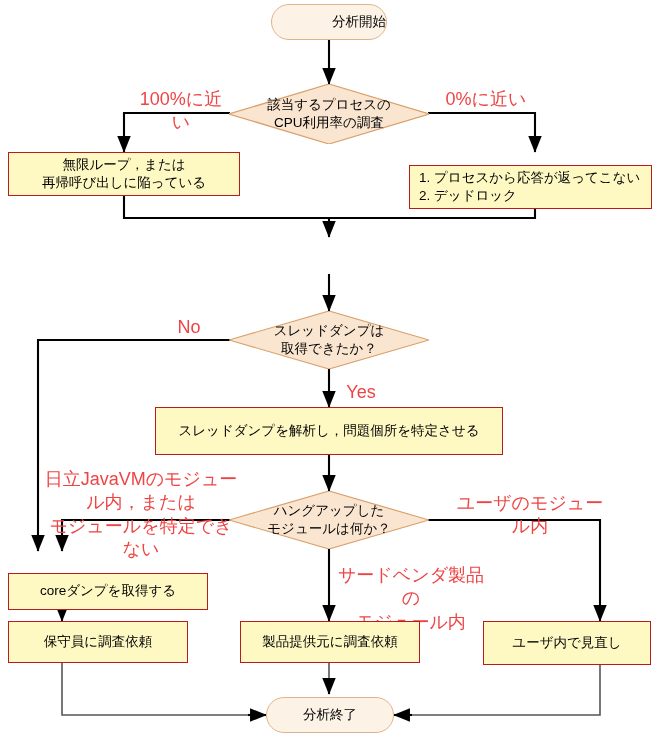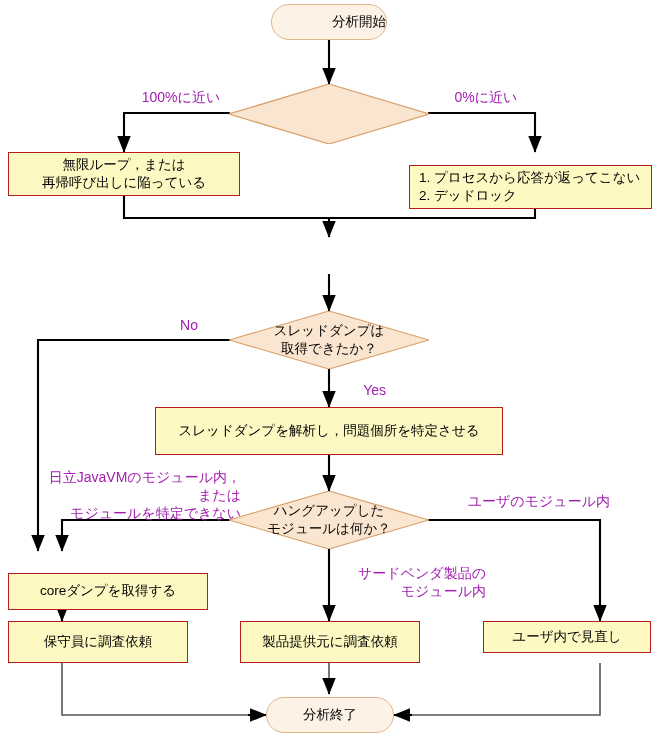--- a/index.html
+++ b/index.html
@@ -58,27 +58,27 @@
   .diamond .dshape{
     position:absolute;
     left:0;top:0;width:100%;height:100%;
   }
   .diamond .dtext{
     position:relative;
     z-index:2;
   }
   .elabel{
     position:absolute;
-    font-size:14px;
+    font-size:18px;
     line-height:1.3;
     white-space:pre-line;
-    color:#a21caf;
+    color:#ef4444;
     background:transparent;
   }
-  .elabel.left{text-align:right;}
+  .elabel.left{text-align:center;}
   .elabel.center{text-align:center;}
 </style>
 </head>
 <body>
 
 <div id="canvas">
 
   <svg class="wires" viewBox="0 0 659 737" xmlns="http://www.w3.org/2000/svg">
     <defs>
       <marker id="arrow" markerWidth="9" markerHeight="9" refX="7.6" refY="3.2" orient="auto" markerUnits="strokeWidth">
@@ -129,20 +129,22 @@
   </svg>
 
   <div class="node terminal" style="left:271px;top:4px;width:116px;height:36px;justify-content:flex-end;">
     <span>分析開始</span>
   </div>
 
   <div class="diamond" style="left:229px;top:84px;width:200px;height:60px;">
     <svg class="dshape" viewBox="0 0 200 60" preserveAspectRatio="none">
       <polygon points="100,0 200,30 100,60 0,30" fill="#fae5d0" stroke="#d9a06a" stroke-width="1.2"></polygon>
     </svg>
+    <span class="dtext">該当するプロセスの
+CPU利用率の調査</span>
   </div>
 
   <div class="elabel center" style="left:132px;top:88px;width:98px;">100%に近い</div>
   <div class="elabel center" style="left:440px;top:88px;width:92px;">0%に近い</div>
 
   <div class="node" style="left:8px;top:152px;width:232px;height:44px;">
     <span>無限ループ，または
 再帰呼び出しに陥っている</span>
   </div>
 
@@ -186,21 +188,21 @@
   </div>
 
   <div class="node" style="left:8px;top:621px;width:180px;height:42px;">
     <span>保守員に調査依頼</span>
   </div>
 
   <div class="node" style="left:240px;top:621px;width:180px;height:42px;">
     <span>製品提供元に調査依頼</span>
   </div>
 
-  <div class="node" style="left:483px;top:621px;width:168px;height:32px;">
+  <div class="node" style="left:483px;top:621px;width:168px;height:44px;">
     <span>ユーザ内で見直し</span>
   </div>
 
   <div class="node terminal" style="left:266px;top:697px;width:128px;height:36px;">
     <span>分析終了</span>
   </div>
 
 </div>
 
 </body></html>

